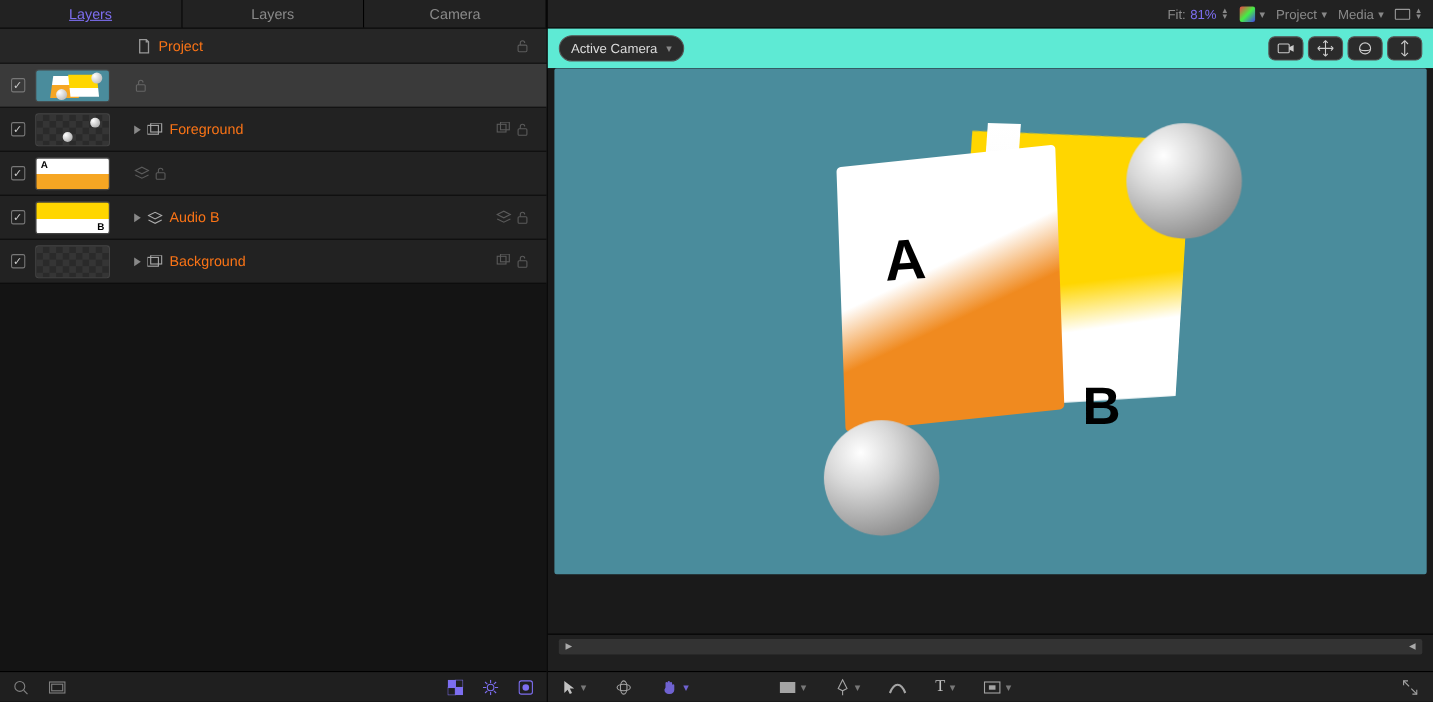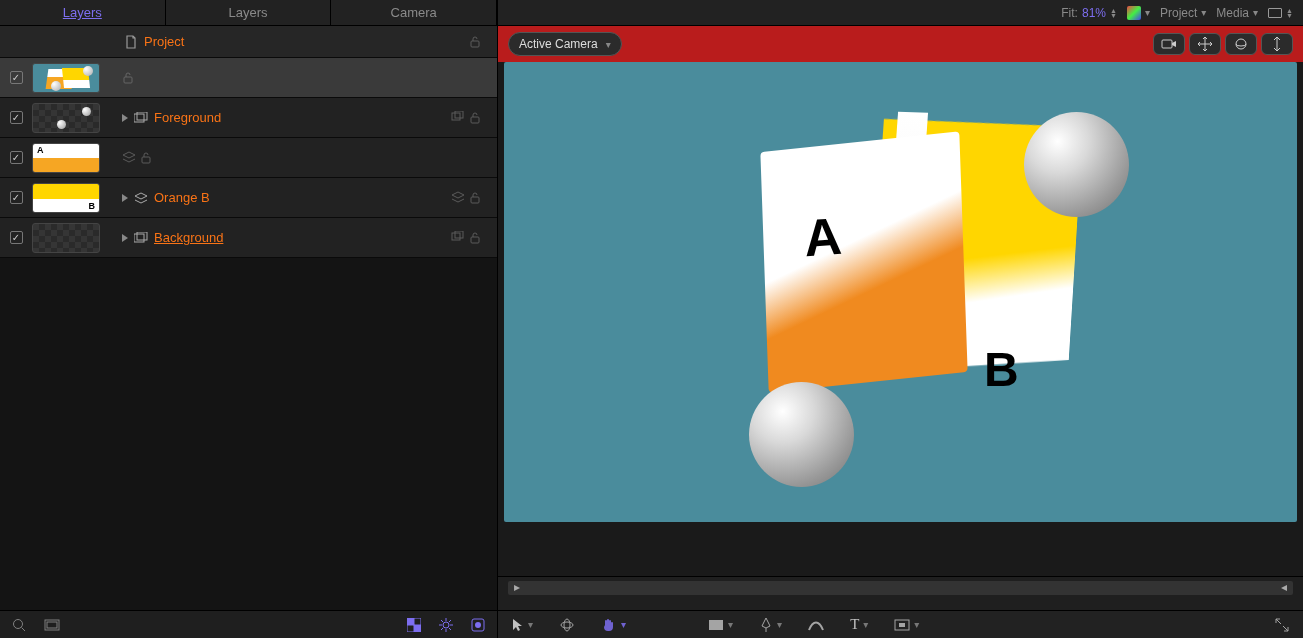--- a/index.html
+++ b/index.html
@@ -36,21 +36,21 @@
   .layer-row.selected{background:#3a3a3a;}
   .check-col{width:32px;display:flex;align-items:center;justify-content:center;}
   .check{width:13px;height:13px;border:1px solid #777;border-radius:2px;display:flex;align-items:center;justify-content:center;color:#ccc;font-size:10px;}
   .thumb-col{width:90px;display:flex;align-items:center;justify-content:flex-start;}
   .thumb{width:68px;height:30px;border:1px solid #444;border-radius:3px;position:relative;overflow:hidden;}
   .thumb.checker{background:repeating-conic-gradient(var(--checker-a) 0 25%, var(--checker-b) 0 50%) 0 0/12px 12px;}
   .meta-col{flex:1;display:flex;align-items:center;gap:6px;}
   .disclosure{width:0;height:0;border-left:6px solid #888;border-top:4px solid transparent;border-bottom:4px solid transparent;}
   .layer-icon{width:14px;height:14px;display:inline-flex;align-items:center;justify-content:center;}
   .layer-name{color:#f97316;font-size:13px;}
-  .layer-name.underline{text-decoration:underline;}
+  .layer-name.underline{}
   .right-icons{display:flex;align-items:center;gap:4px;padding-right:14px;}
   .small-ico{width:14px;height:14px;opacity:.55;}
 
   
   .th-camera{background:var(--canvas-bg);}
   .th-camera .card{position:absolute;width:26px;height:20px;}
   .th-camera .cA{left:14px;top:5px;background:linear-gradient(180deg,#fff 0 40%,#f6a623 40% 100%);transform:skewX(-8deg);}
   .th-camera .cB{left:30px;top:4px;background:linear-gradient(180deg,#ffd600 0 60%,#fff 60% 100%);transform:skewX(6deg);}
   .th-camera .sp{position:absolute;border-radius:50%;background:radial-gradient(circle at 30% 30%,#fff,#aaa);}
   .th-camera .sp1{width:10px;height:10px;right:6px;top:2px;}
@@ -73,21 +73,21 @@
   
   .viewer{flex:1;display:flex;flex-direction:column;background:#1c1c1c;}
   .view-topbar{height:26px;display:flex;align-items:center;justify-content:flex-end;gap:10px;padding:0 10px;border-bottom:1px solid #000;background:var(--bg-panel);}
   .tb-item{display:flex;align-items:center;gap:4px;color:var(--text-dim);font-size:12px;cursor:pointer;}
   .tb-item .val{color:var(--accent);}
   .swatch{width:14px;height:14px;border-radius:2px;background:linear-gradient(135deg,#e44,#4e4,#44e);}
   .aspect-ico{width:14px;height:10px;border:1.5px solid #999;border-radius:1px;}
   .chev{font-size:10px;color:#888;}
   .updown{display:flex;flex-direction:column;line-height:5px;font-size:7px;color:#888;}
 
-  .view-sub{height:36px;display:flex;align-items:center;justify-content:space-between;padding:4px 10px;background:#b91c1c;}
+  .view-sub{height:36px;display:flex;align-items:center;justify-content:space-between;padding:4px 10px;background:#5eead4;}
   .cam-drop{height:24px;padding:0 10px;border:1px solid #555;border-radius:14px;background:#2b2b2b;display:flex;align-items:center;gap:8px;color:#ddd;font-size:12px;cursor:pointer;}
   .btn-group{display:flex;gap:4px;}
   .mini-btn{width:32px;height:22px;border:1px solid #555;border-radius:6px;background:#2b2b2b;display:flex;align-items:center;justify-content:center;color:#ccc;}
 
   .canvas-wrap{flex:1;display:flex;align-items:flex-start;justify-content:center;padding:0 6px 6px 6px;background:#1a1a1a;overflow:hidden;}
   .canvas{width:100%;height:460px;background:var(--canvas-bg);position:relative;border-radius:2px;overflow:hidden;}
 
   
   .cardA, .cardB{position:absolute;}
   .cardA{
@@ -250,21 +250,21 @@
       <div class="thumb-col">
           <div class="thumb th-yb"></div>
         </div>
       <div class="meta-col">
         <span class="disclosure"></span>
         <span class="layer-icon">
           <svg width="14" height="12" viewBox="0 0 14 12">
               <path d="M1 4l6-3 6 3-6 3z M1 8l6 3 6-3" fill="none" stroke="#aaa"></path>
             </svg>
         </span>
-        <span class="layer-name">Orange B</span>
+        <span class="layer-name">Audio B</span>
       </div>
       <div class="right-icons">
         <span class="small-ico">
           <svg width="14" height="12" viewBox="0 0 14 12">
               <path d="M1 4l6-3 6 3-6 3z M1 8l6 3 6-3" fill="none" stroke="#888"></path>
             </svg>
         </span>
         <span class="small-ico">
           <svg width="12" height="14" viewBox="0 0 12 14">
               <rect x="2" y="6" width="8" height="6" rx="1" fill="none" stroke="#888"></rect>

